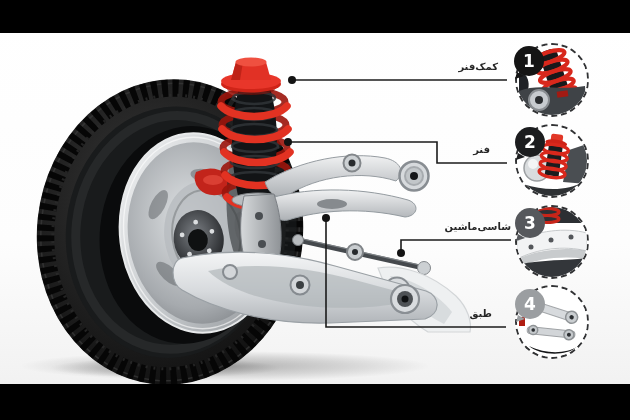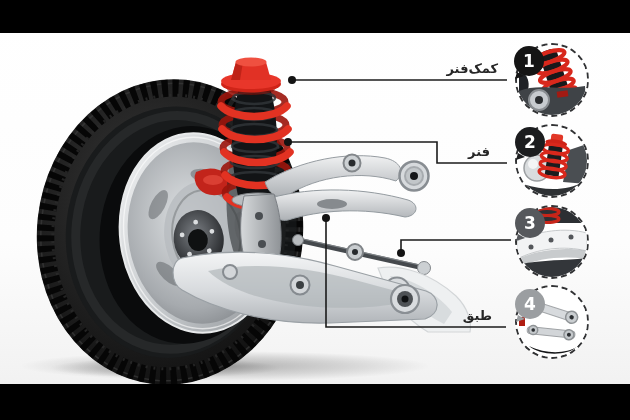--- a/index.html
+++ b/index.html
@@ -4,21 +4,21 @@
 <style>
   html,body{margin:0;padding:0;background:#222;}
   .stage{position:relative;width:630px;height:420px;overflow:hidden;
          background:linear-gradient(180deg,#ffffff 0%,#fdfdfd 58%,#f2f2f2 90%,#eaeaea 100%);
          font-family:"DejaVu Sans","Liberation Sans",sans-serif;}
   .bar{position:absolute;left:0;width:630px;background:#000;z-index:6;}
   .bar.top{top:0;height:33px;}
   .bar.bottom{top:384px;height:36px;}
   .scene-svg{position:absolute;left:0;top:0;z-index:1;}
   .part-label{position:absolute;z-index:4;direction:rtl;text-align:right;white-space:nowrap;
-              font-weight:bold;font-size:13px;color:#262626;letter-spacing:0;}
+              font-weight:bold;font-size:10px;color:#262626;letter-spacing:0;}
   .callout{position:absolute;left:515px;width:74px;height:74px;box-sizing:border-box;
            border:2px dashed #323335;border-radius:50%;background:#fff;overflow:hidden;z-index:3;}
   .callout svg{position:absolute;left:0;top:0;}
   .badge{position:absolute;width:36px;height:36px;z-index:5;}
   .badge text{font-family:"DejaVu Sans","Liberation Sans",sans-serif;font-weight:bold;font-size:17px;}
 </style>
 </head>
 <body>
 
 <div class="stage">
@@ -212,20 +212,21 @@
     <g fill="#131313">
       <circle cx="292" cy="80" r="4"></circle>
       <circle cx="288" cy="142" r="4"></circle>
       <circle cx="401" cy="253" r="4"></circle>
       <circle cx="326" cy="218" r="4"></circle>
     </g>
   </svg>
 
   <div class="part-label" style="top:61px;right:132px;">کمک‌فنر</div>
   <div class="part-label" style="top:144px;right:140px;">فنر</div>
+  <div class="part-label" style="top:221px;right:119px;">شاسی‌ماشین</div>
   <div class="part-label" style="top:308px;right:138px;margin-left:46px;">طبق</div>
 
   <div class="callout" style="top:43px;">
     <svg width="70" height="70" viewBox="0 0 70 70">
       <rect width="70" height="70" fill="#ffffff"></rect>
       <path d="M2,26 C10,28 15,38 9,50 L2,54 Z" fill="#202327"></path>
       <g transform="rotate(-18 38 30)">
         <rect x="29" y="4" width="18" height="48" rx="6" fill="#17191b"></rect>
         <g stroke="#d8281c" stroke-width="4.2" fill="none">
           <ellipse cx="38" cy="11" rx="16" ry="5"></ellipse>

